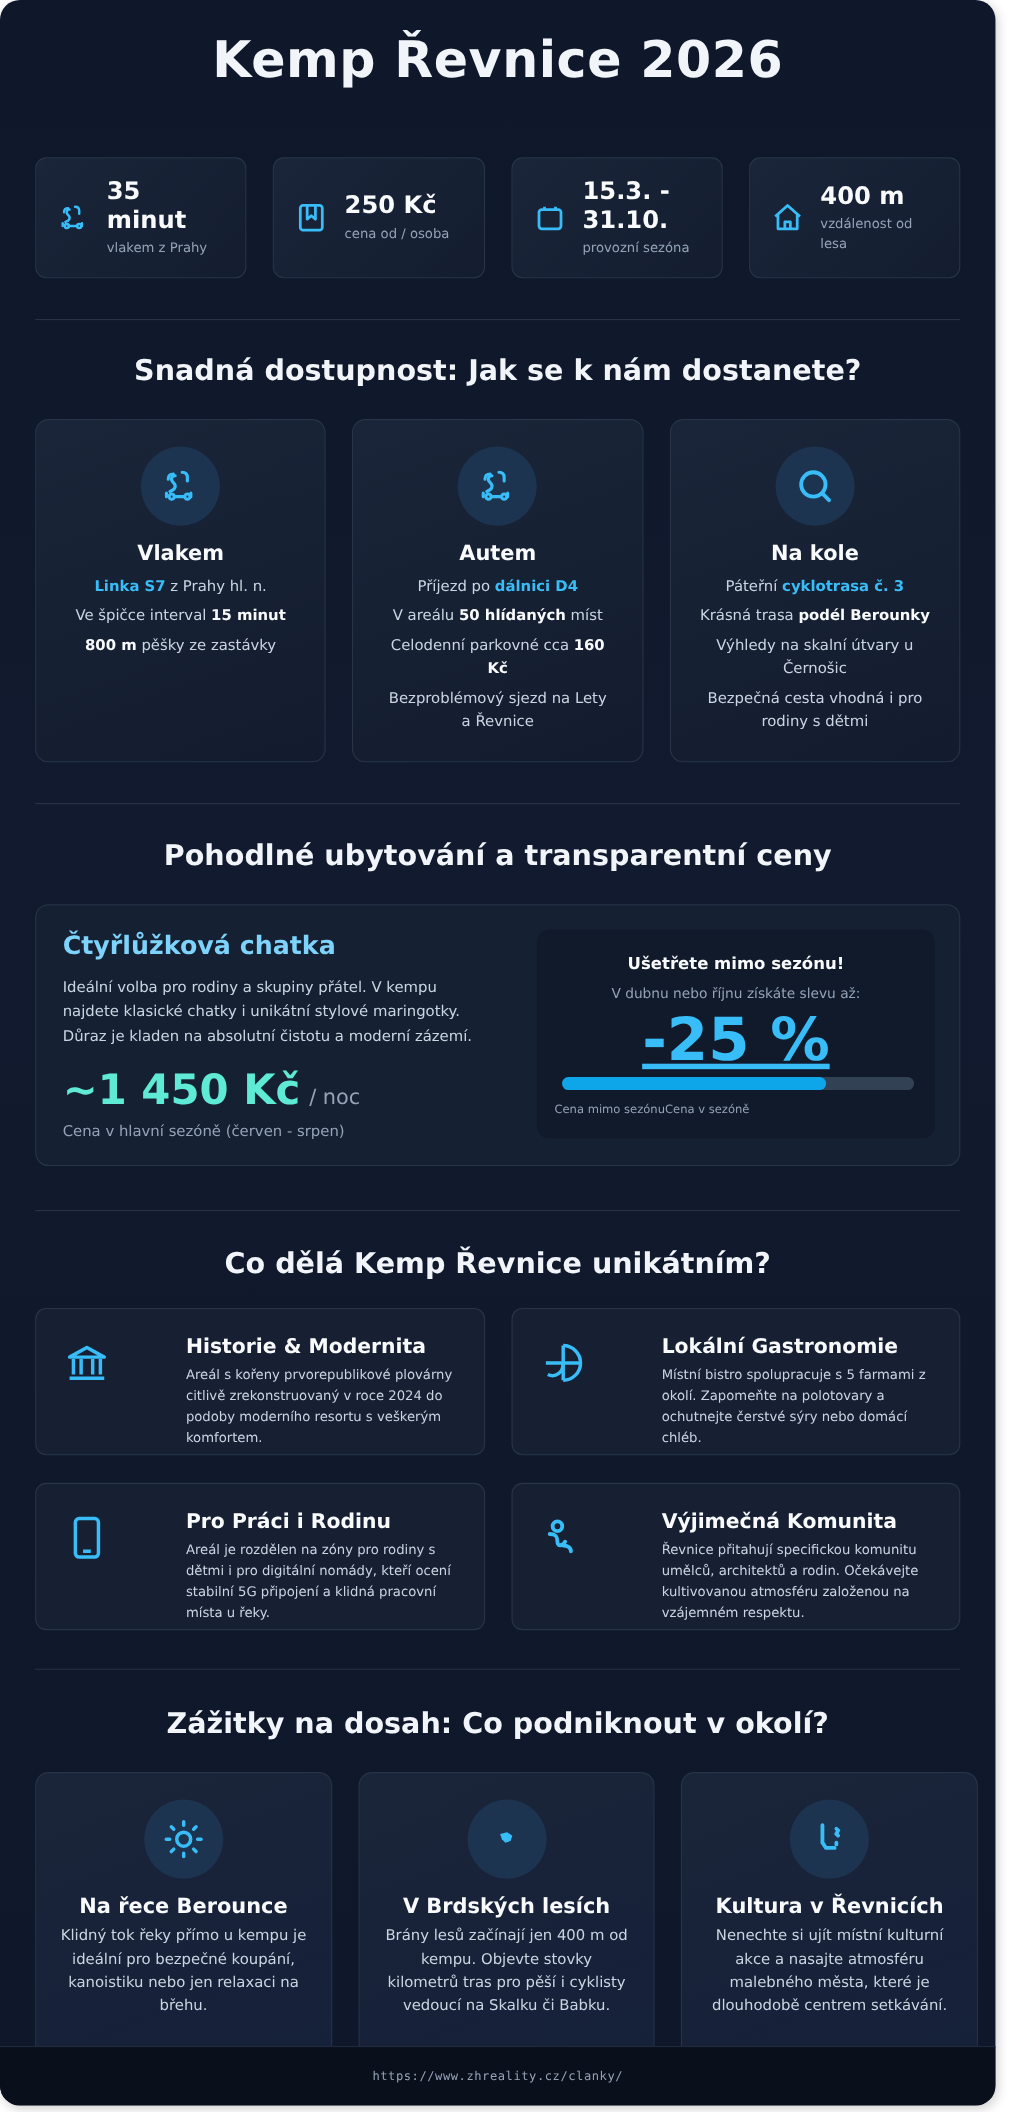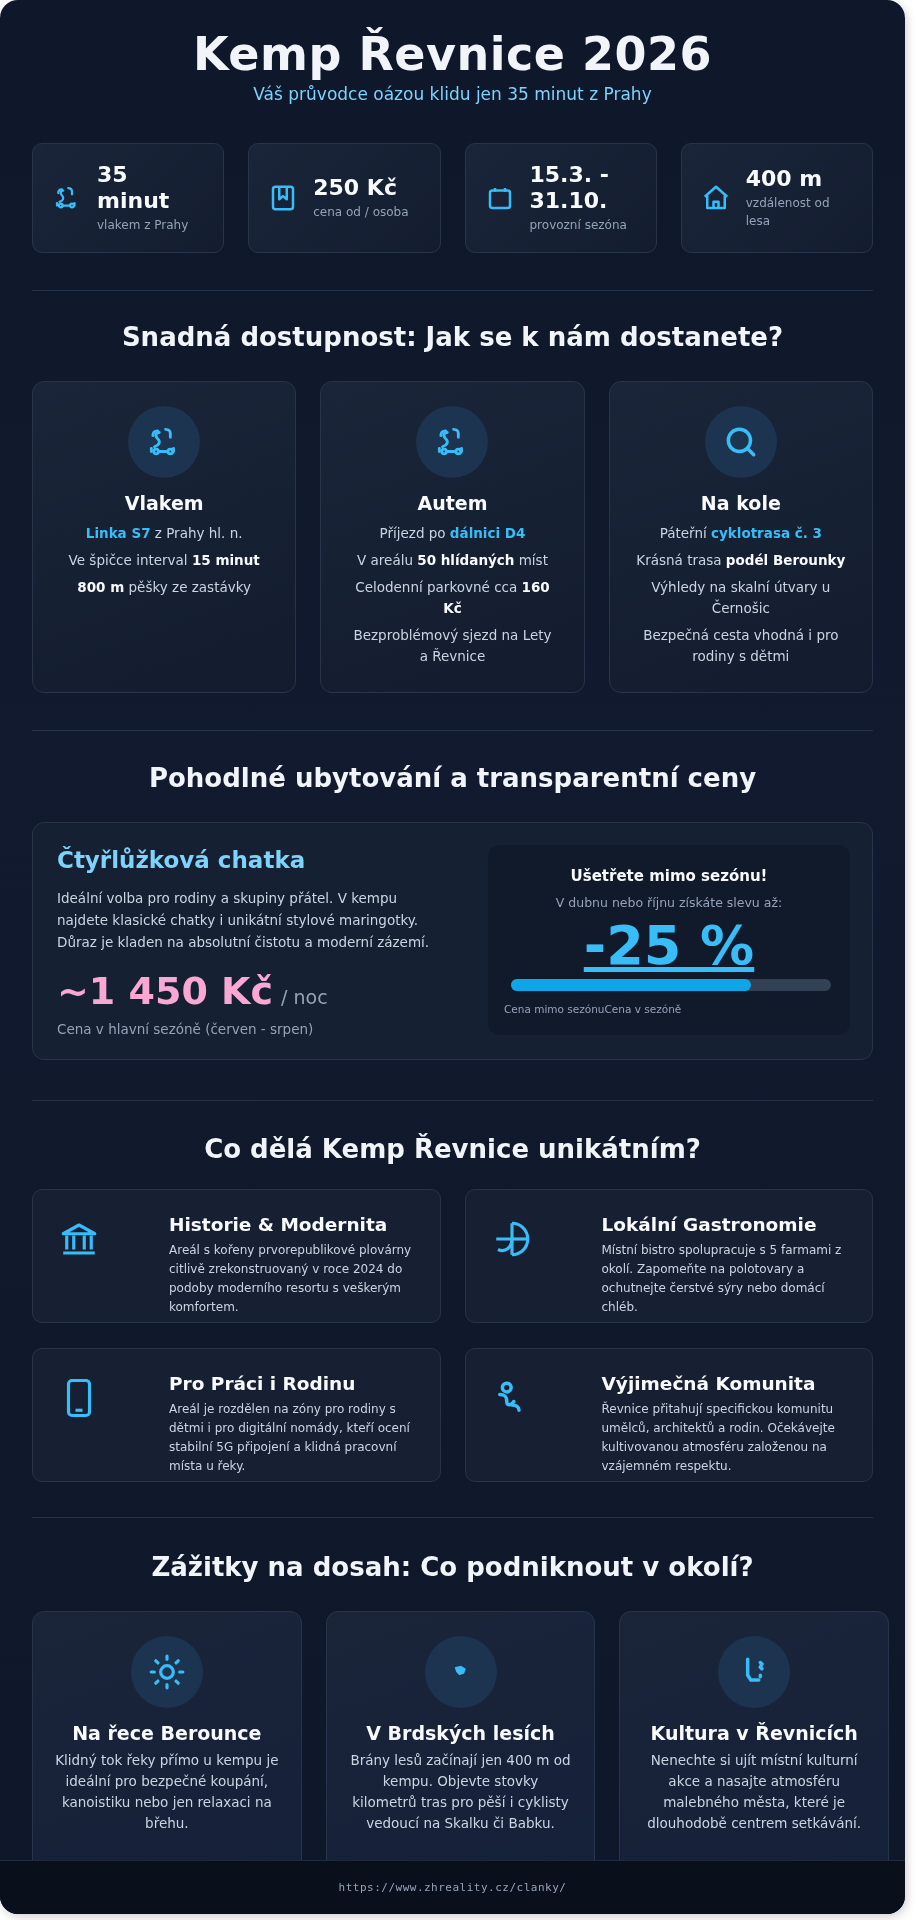--- a/index.html
+++ b/index.html
@@ -43,21 +43,21 @@
   .card-title { font-size: 19px; font-weight: bold; color: #f8fafc; margin-top: 14px; margin-bottom: 6px; }
   .access-line { font-size: 13.5px; color: #cbd5e1; line-height: 21px; padding: 3px 26px 3px; }
   .access-line b { color: #f8fafc; }
   .access-line .hl { color: #38bdf8; font-weight: bold; }
 
   .pricing { position: absolute; top: 822px; left: 32px; right: 32px; height: 238px; border: 1px solid #273449; border-radius: 12px; background: #162033; }
   .price-left { position: absolute; left: 24px; top: 24px; width: 390px; }
   .price-title { font-size: 23px; font-weight: bold; color: #7dd3fc; }
   .price-desc { font-size: 13.5px; color: #cbd5e1; line-height: 22px; margin-top: 14px; }
   .price-amount { margin-top: 16px; }
-  .price-amount .big { font-size: 38px; font-weight: bold; color: #f9a8d4; }
+  .price-amount .big { font-size: 38px; font-weight: bold; color: #5eead4; }
   .price-amount .unit { font-size: 19px; color: #94a3b8; margin-left: 8px; }
   .price-note { font-size: 13.5px; color: #94a3b8; margin-top: 8px; }
 
   .discount { position: absolute; right: 22px; top: 22px; width: 362px; height: 190px; background: #111a2b; border-radius: 12px; text-align: center; }
   .disc-title { font-size: 15px; font-weight: bold; color: #f8fafc; margin-top: 22px; }
   .disc-sub { font-size: 12.5px; color: #94a3b8; margin-top: 10px; }
   .disc-val { font-size: 54px; font-weight: bold; color: #38bdf8; line-height: 60px; margin-top: 6px; text-decoration: underline; }
   .bar { position: absolute; left: 23px; right: 19px; top: 134px; height: 12px; border-radius: 6px; background: #334155; }
   .bar-fill { height: 100%; border-radius: 6px; background: #0ea5e9; }
   .bar-labels { position: absolute; left: 16px; right: 19px; top: 158px; display: flex; font-size: 10.5px; color: #94a3b8; }
@@ -76,21 +76,20 @@
   .footer { position: absolute; left: 0; right: 0; bottom: 0; height: 54px; background: #0a0f1c; border-top: 1px solid #1e293b; display: flex; align-items: center; justify-content: center; }
   .footer-url { font-family: "DejaVu Sans Mono", monospace; font-size: 11px; color: #94a3b8; letter-spacing: 0.5px; }
 </style>
 </head>
 <body>
 
 <div class="page">
 
   <div class="header">
     <div class="title">Kemp Řevnice 2026</div>
-    <div class="subtitle">Váš průvodce oázou klidu jen 35 minut z Prahy</div>
   </div>
 
   <div class="stats">
     <div class="stat">
       <div class="stat-icon">
         <svg viewBox="0 0 24 24" fill="none" stroke="#38bdf8" stroke-width="1.8" stroke-linecap="round">
             <path d="M5 8c0-2 1-3 3-3M13 4c2 0 3 1 3 3v2"></path>
             <path d="M9 6c-2 0-3 2-1 4s1 4-2 5"></path>
             <circle cx="7" cy="18" r="1.5"></circle>
             <circle cx="16" cy="18" r="1.5"></circle>

